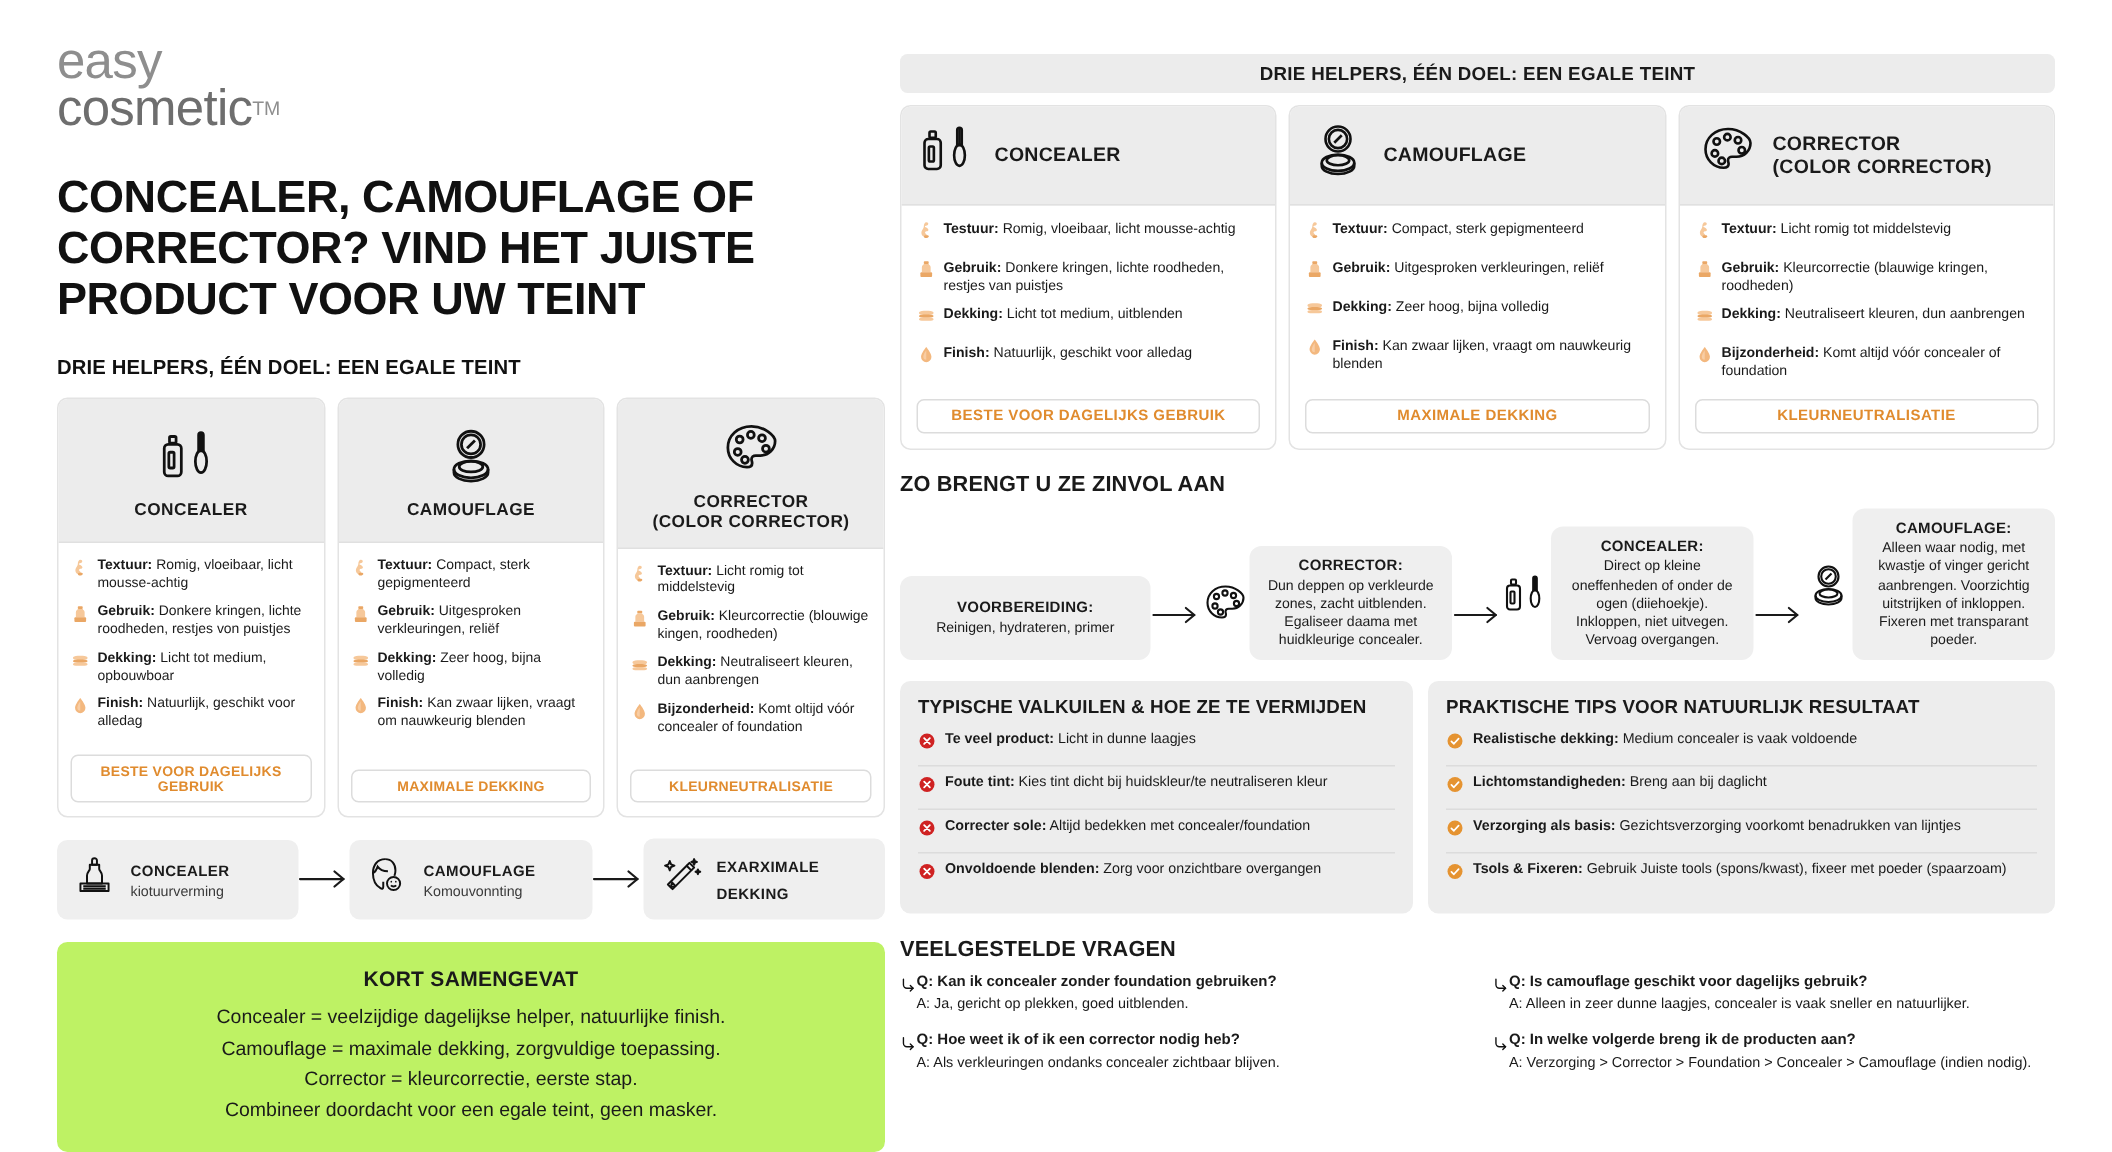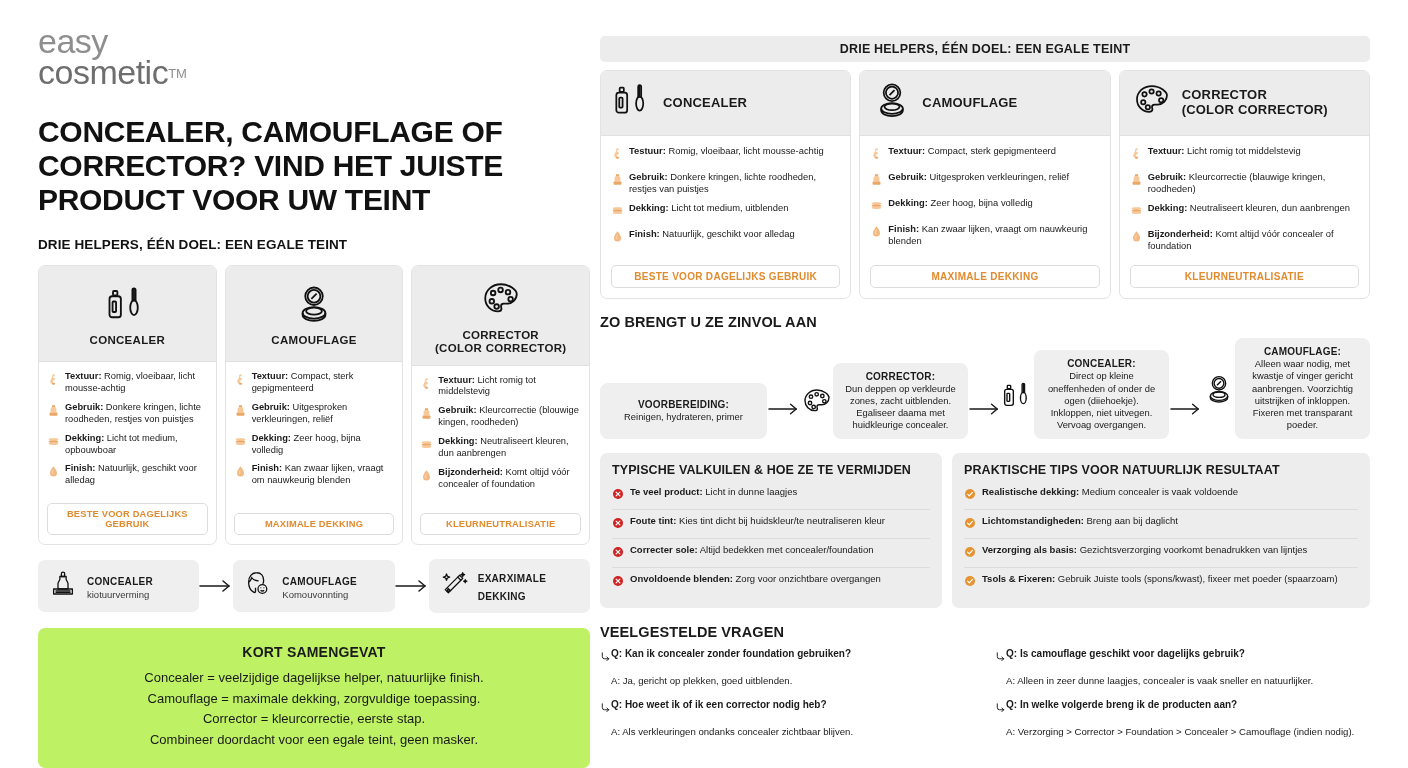--- a/index.html
+++ b/index.html
@@ -194,21 +194,21 @@
   .prow .pt { font-size: 9.5px; line-height: 1.28; }
   .prow .pt b { font-weight: 800; }
 
   
   .faq { margin-top: 16px; }
   .faq .sec-title { font-size: 14.5px; }
   .faqgrid { display: flex; gap: 20px; margin-top: 7px; }
   .faqcol { flex: 1 1 0; }
   .qa { display: flex; gap: 0; align-items: flex-start; margin-bottom: 10px; }
   .qa .q { font-size: 10px; font-weight: 800; line-height: 1.3; }
-  .qa .a { font-size: 9.6px; line-height: 1.35; margin-top: 15px; }
+  .qa .a { font-size: 9.6px; line-height: 1.35; margin-top: 3px; }
   .arrowglyph { flex: 0 0 11px; padding-top: 1px; }
 </style>
 </head>
 <body>
 
 <div class="page">
 
   <div class="left">
 
     <div class="logo">

